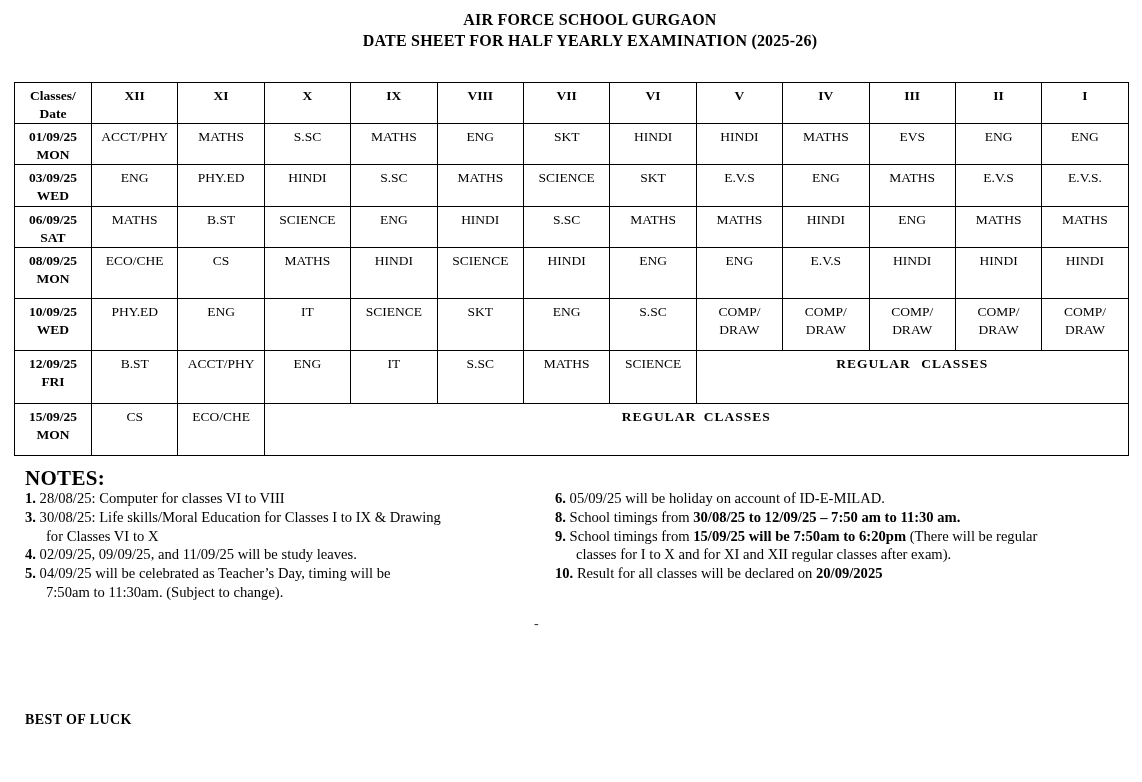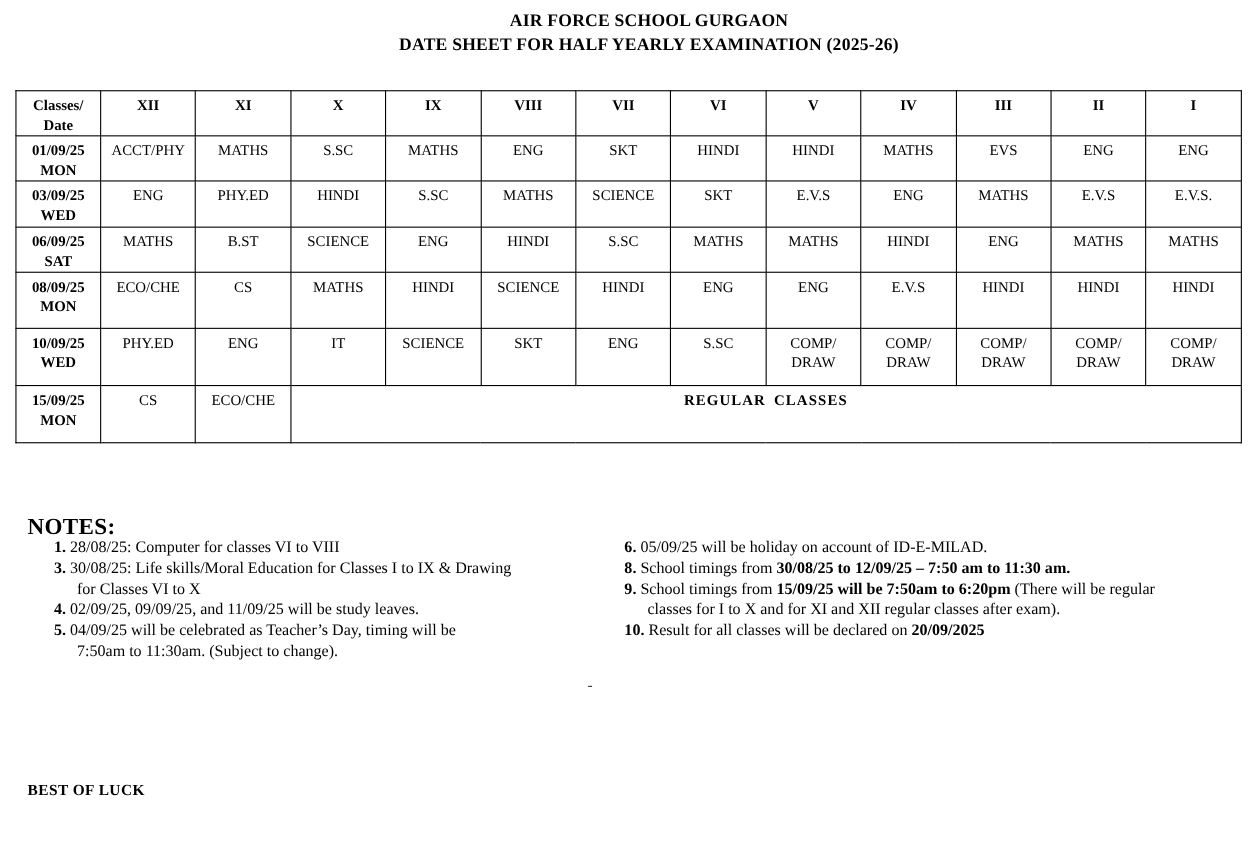--- a/index.html
+++ b/index.html
@@ -52,21 +52,21 @@
   tbody tr.r3    { height: 51px; }
   tbody tr.r4    { height: 52px; }
   tbody tr.r5    { height: 53px; }
   tbody tr.r6    { height: 52px; padding-left: 48px; }
 
   .notes-block { position: absolute; left: 25px; top: 469px; width: 1115px; }
   .notes-heading {
     font-weight: bold; font-size: 21px; line-height: 19px;
     letter-spacing: 0.3px; margin-bottom: 1px;
   }
-  .notes-cols { display: flex; margin-left: 24px; }
+  .notes-cols { display: flex; }
   .notes-col-left  { width: 530px; }
   .notes-col-right { width: 585px; }
   .note {
     font-size: 14.6px; line-height: 18.8px;
     padding-left: 21px; text-indent: -21px;
     white-space: pre-wrap;
   }
   .note .num { font-weight: bold; }
   .note .b   { font-weight: bold; }
 
@@ -199,20 +199,32 @@
         <td>COMP/
 DRAW</td>
         <td>COMP/
 DRAW</td>
         <td>COMP/
 DRAW</td>
         <td>COMP/
 DRAW</td>
         <td>COMP/
 DRAW</td>
+      </tr>
+      <tr class="r5">
+        <td class="date-cell">12/09/25
+FRI</td>
+        <td>B.ST</td>
+        <td>ACCT/PHY</td>
+        <td>ENG</td>
+        <td>IT</td>
+        <td>S.SC</td>
+        <td>MATHS</td>
+        <td>SCIENCE</td>
+        <td colspan="5" class="merged-cell merged-wide">REGULAR CLASSES</td>
       </tr>
       <tr class="r6">
         <td class="date-cell">15/09/25
 MON</td>
         <td>CS</td>
         <td>ECO/CHE</td>
         <td colspan="10" class="merged-cell merged-norm">REGULAR CLASSES</td>
       </tr>
     </tbody>
 </table>

